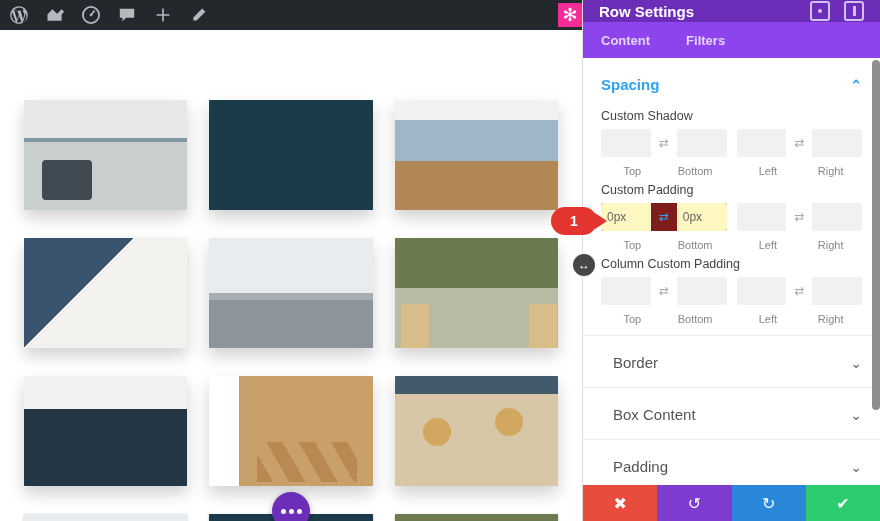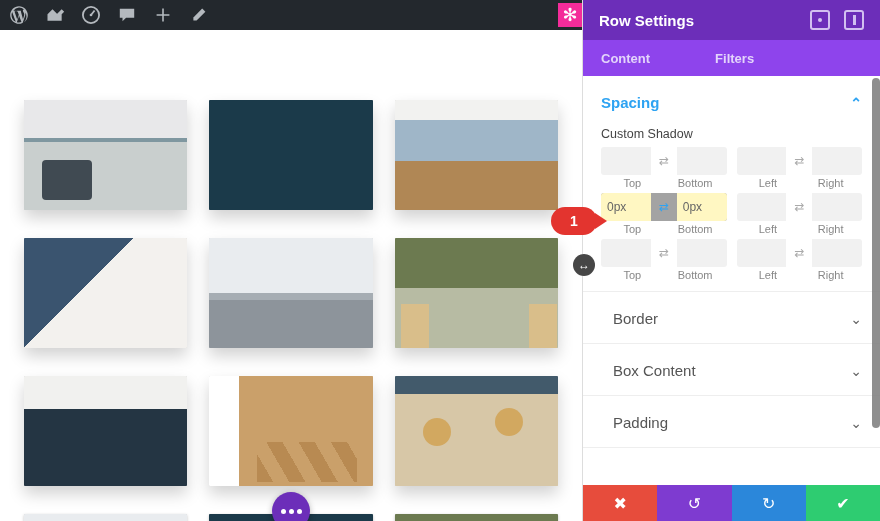--- a/index.html
+++ b/index.html
@@ -18,49 +18,49 @@
   .fab { position:absolute; left: 272px; top: 462px; width:38px; height:38px; border-radius:50%; background:#6c2eb9; display:flex; align-items:center; justify-content:center; gap:3px; box-shadow:0 2px 6px rgba(0,0,0,.3);}
   .fab span { width:5px; height:5px; border-radius:50%; background:#fff;}
 
   .dragcircle { position:absolute; top:254px; left:573px; width:22px; height:22px; border-radius:50%; background:#464646; display:flex; align-items:center; justify-content:center; color:#fff; font-size:12px; z-index:30;}
   
   .pointerwrap { position:absolute; top:207px; left:551px; z-index:40; display:flex; align-items:center;}
   .pointer { width:46px; height:28px; background:#e3342f; border-radius:14px 14px 14px 14px; position:relative; display:flex; align-items:center; justify-content:center; color:#fff; font-weight:600; font-size:14px;}
   .pointer::after { content:""; position:absolute; right:-10px; top:6px; border-left:12px solid #e3342f; border-top:8px solid transparent; border-bottom:8px solid transparent;}
   
   .panel { position:absolute; right:0; top:0; width:298px; height:521px; background:#fff; border-left:1px solid #ddd; display:flex; flex-direction:column;}
-  .panel-head { background:#6c2eb9; color:#fff; height:40px; display:flex; align-items:center; padding:0 16px; font-weight:600; font-size:15px;}
+  .panel-head { background:#6c2eb9; color:#fff; height:22px; display:flex; align-items:center; padding:0 16px; font-weight:600; font-size:15px;}
   .panel-head .headicons { margin-left:auto; display:flex; gap:14px;}
   .panel-head .hicon { width:20px; height:20px; border:2px solid #d2c0f0; border-radius:3px; display:flex; align-items:center; justify-content:center; font-size:10px;}
   .hicon.dot::before{content:""; width:4px;height:4px;background:#d2c0f0;border-radius:50%;}
   .hicon.bar::before{content:""; width:3px;height:10px;background:#d2c0f0;}
   
-  .tabs { background:#8e44ec; display:flex; height:36px;gap:29px;}
+  .tabs { background:#8e44ec; display:flex; height:36px;}
   .tab { flex:0 0 auto; padding:0 18px; display:flex; align-items:center; color:#e3d4fb; font-size:13px; font-weight:600; cursor:pointer; }
   .tab.active { background:#a065f3; color:#fff; }
   
   .scroll { flex:1; overflow-y:auto; position:relative;}
   .rightscrollfake { position:absolute; right:0; top:2px; width:8px; height:350px; background:#7a7a7a; border-radius:4px; opacity:.85;}
   
   .sec { padding: 12px 18px 6px; border-bottom:1px solid #eee;}
   .sec-title { display:flex; align-items:center; justify-content:space-between; color:#2ea3f2; font-size:15px; font-weight:600; padding:6px 0 10px; cursor:pointer;}
   .sec-title.collapsed { color:#555; font-weight:500;margin-left:12px;}
   .chev { font-size:14px; color:#666;}
   
   .sublabel { font-size:12.5px; color:#444; margin:6px 0 6px;}
   
   .sides { display:flex; gap:10px; margin-bottom:4px;}
   .pair { flex:1;}
   .boxrow { display:flex; height:28px; border-radius:3px; overflow:hidden;}
-  .boxrow.highlight { background:#a3a3a3;}
+  .boxrow.highlight { background:#7f1d1d;}
   .valbox { flex:1; background:#f1f1f1; border:none; font-size:12px; padding:0 6px; color:#666; text-align:left; min-width:0; display:flex; align-items:center;}
   .boxrow.highlight .valbox { background:#fff7c2; }
   .linkicon { width:26px; flex:0 0 26px; display:flex; align-items:center; justify-content:center; font-size:12px; color:#aaa; background:inherit;}
   .boxrow.highlight .linkicon { color:#2ea3f2;}
-  .lbls { display:flex; font-size:11px; color:#888; margin-top:2px;}
+  .lbls { display:flex; font-size:11px; color:#888; margin-top:8px;}
   .lbls span { flex:1; text-align:center;}
   
   .footbar { display:flex; height:36px;}
   .footbtn { flex:1; display:flex; align-items:center; justify-content:center; color:#fff; font-size:16px; cursor:pointer;}
   .fb-red { background:#e74c3c;}
   .fb-purple { background:#7e3bd0;}
   .fb-blue { background:#2b87da;}
   .fb-green { background:#2ecc71;}
   
   
@@ -222,20 +222,21 @@
             <div class="linkicon">⇄</div>
             <div class="valbox"></div>
           </div>
           <div class="lbls">
               <span>Left</span>
               <span>Right</span>
             </div>
         </div>
       </div>
 
+      <div class="sublabel">Custom Padding</div>
       <div class="sides">
         <div class="pair">
           <div class="boxrow highlight">
             <div class="valbox">0px</div>
             <div class="linkicon">⇄</div>
             <div class="valbox">0px</div>
           </div>
           <div class="lbls">
               <span>Top</span>
               <span>Bottom</span>
@@ -247,20 +248,21 @@
             <div class="linkicon">⇄</div>
             <div class="valbox"></div>
           </div>
           <div class="lbls">
               <span>Left</span>
               <span>Right</span>
             </div>
         </div>
       </div>
 
+      <div class="sublabel">Column Custom Padding</div>
       <div class="sides">
         <div class="pair">
           <div class="boxrow">
             <div class="valbox"></div>
             <div class="linkicon">⇄</div>
             <div class="valbox"></div>
           </div>
           <div class="lbls">
               <span>Top</span>
               <span>Bottom</span>

